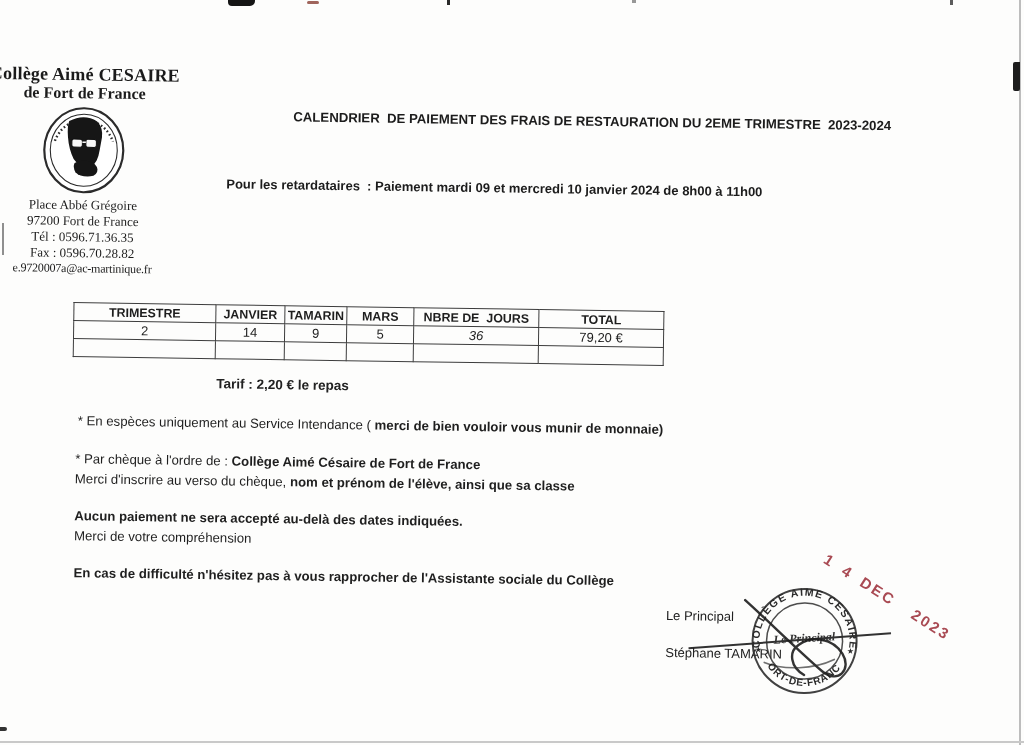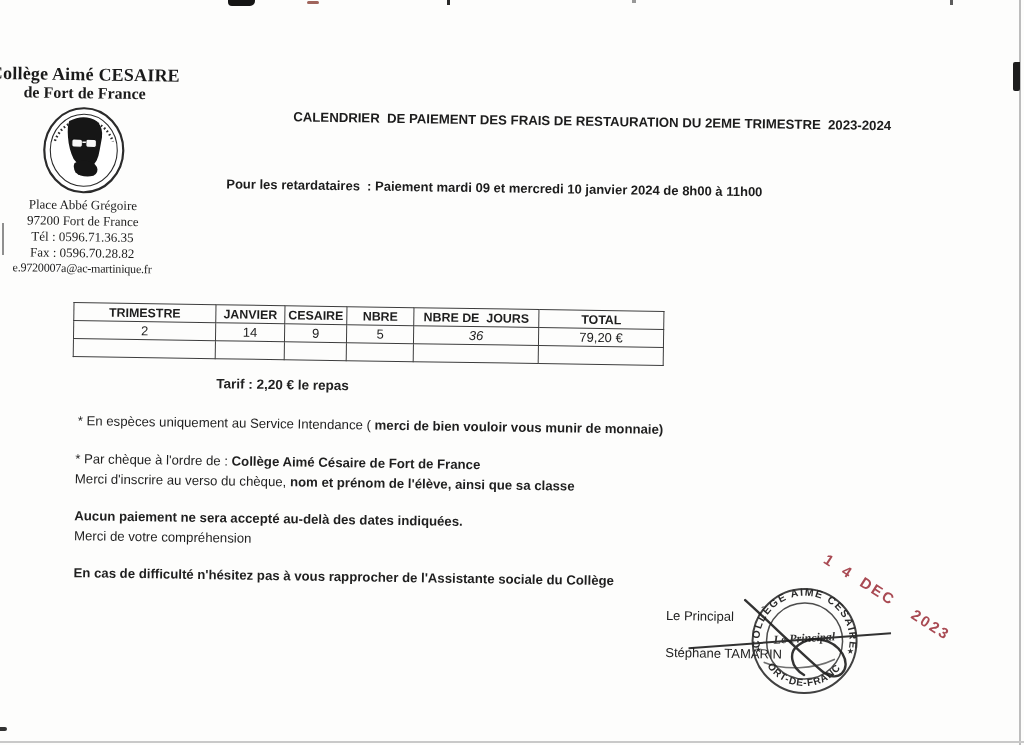--- a/index.html
+++ b/index.html
@@ -95,22 +95,22 @@
         <col style="width:69px">
         <col style="width:62px">
       <col style="width:67px">
         <col style="width:125px">
         <col style="width:125px">
     </colgroup>
     <tbody>
         <tr>
       <th>TRIMESTRE</th>
       <th>JANVIER</th>
-      <th>CESAIRE</th>
-      <th>NBRE</th>
+      <th>TAMARIN</th>
+      <th>MARS</th>
       <th>NBRE DE  JOURS</th>
       <th>TOTAL</th>
     </tr>
     <tr>
       <td>2</td>
       <td>14</td>
       <td>9</td>
       <td>5</td>
       <td class="italic">36</td>
       <td>79,20 €</td>

